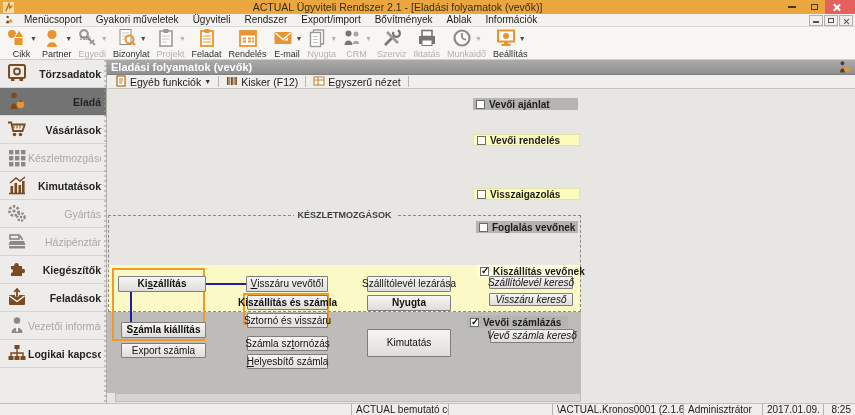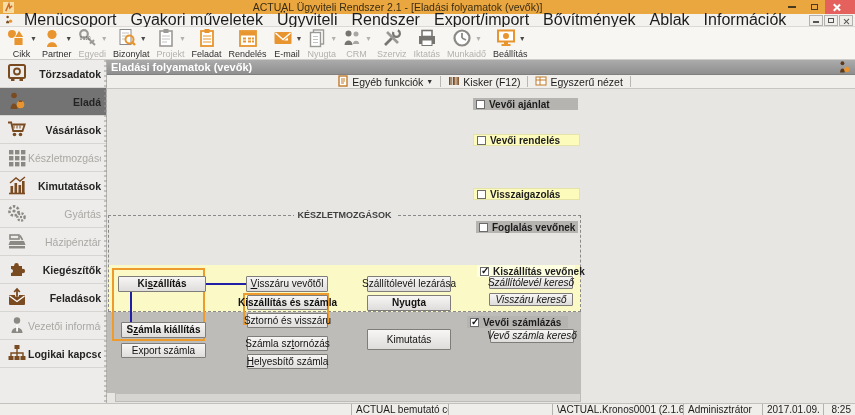--- a/index.html
+++ b/index.html
@@ -14,21 +14,21 @@
   .wbtn { width:22px; height:14px; display:flex; align-items:center; justify-content:center; cursor:default; }
   .wbtn .minbar { width:8px; height:2px; background:#4a3a1d; }
   .wbtn .restbox { width:7px; height:6px; border:1.4px solid #4a3a1d; background:transparent; }
   .wbtn.close { width:30px; background:#E4615E; position:relative; }
   .wbtn.close .x1,.wbtn.close .x2 { position:absolute; left:11px; top:2.5px; width:1.6px; height:9px; background:#fff; }
   .wbtn.close .x1 { transform:rotate(45deg);} .wbtn.close .x2 { transform:rotate(-45deg);}
 
   
   .menubar { position:absolute; left:0; top:14px; width:855px; height:13px; background:#f4f2ee; border-bottom:1px solid #dbd9d5; display:flex; align-items:center; }
   .menubar .micon { width:10px; height:11px; margin:0 3px 0 4px; }
-  .menu-item { padding:8px 7px; font-size:16px; line-height:12px; white-space:nowrap; }
+  .menu-item { padding:8px 7px; font-size:10px; line-height:12px; white-space:nowrap; }
   .mdibtns { margin-left:auto; display:flex; gap:1px; padding-right:2px; }
   .mdibtn { width:14px; height:11px; background:#f1efeb; border:1px solid #b3b1ad; display:flex; align-items:center; justify-content:center; position:relative; }
   .mdibtn .minbar { width:6px; height:1.6px; background:#555; margin-top:4px; }
   .mdibtn .restbox { width:6px; height:5px; border:1px solid #555; }
   .mdibtn .x1,.mdibtn .x2 { position:absolute; left:6px; top:2px; width:1.2px; height:7px; background:#555; }
   .mdibtn .x1{transform:rotate(45deg);} .mdibtn .x2{transform:rotate(-45deg);}
 
   
   .toolbar { position:absolute; left:0; top:27px; width:855px; height:33px; background:#f8f6f3; border-bottom:1px solid #cfcdc9; display:flex; align-items:flex-start; padding:1px 0 0 6px; }
   .tb-item { display:flex; flex-direction:column; align-items:center; margin-right:3px; cursor:default; }
@@ -48,21 +48,21 @@
   .side-label { flex:1; text-align:right; font-size:10.5px; font-weight:bold; color:#242424; white-space:nowrap; overflow:hidden; }
   .side-item.disabled .side-label { color:#aaa8a4; font-weight:normal; }
   .side-item.selected { background:#737373;gap:45px; }
   .side-splitter { position:absolute; right:-1px; top:0; width:3px; height:343px; background:repeating-linear-gradient(to bottom,#9a9894 0 2px,transparent 2px 5px); opacity:.5; }
 
   
   .content { position:absolute; left:107px; top:60px; width:748px; height:343px; background:#e7e6e3; }
   .panel-header { height:15px; background:linear-gradient(#ababab,#8f8f8f); color:#fff; font-weight:bold; font-size:11px; line-height:15px; padding-left:4px; display:flex; align-items:center; border-bottom:1px solid #7f7f7f; }
   .panel-header .ph-title { flex:1; }
   .panel-header svg { width:15px; height:14px; margin-right:3px; }
-  .tabstrip { height:14px; background:#f1efeb; border-bottom:1px solid #c7c5c1; display:flex; align-items:center; padding-left:3px;justify-content:center; }
+  .tabstrip { height:14px; background:#f1efeb; border-bottom:1px solid #c7c5c1; display:flex; align-items:center; padding-left:3px; }
   .tab-item { display:flex; align-items:center; gap:3px; padding:0 5px; font-size:10.5px; white-space:nowrap; cursor:default; }
   .tab-item svg { width:12px; height:12px; }
   .tab-caret { font-size:7px; color:#333; }
   .tsep { width:1px; height:11px; background:#b9b7b3; margin:0 2px; }
 
   .workarea { position:relative; width:748px; height:314px; overflow:hidden; }
 
   .band-yellow { position:absolute; left:1px; top:176px; width:473px; height:47px; background:#FBFAC6; }
   .band-gray { position:absolute; left:0; top:223px; width:474px; height:81px; background:#BDBCB9; }
   .groupbox { position:absolute; left:1px; top:126px; width:473px; height:97px; border:1px dashed #8a8a8a; }
@@ -77,21 +77,21 @@
 
   .flowbtn { position:absolute; z-index:5; background:linear-gradient(#f7f6f4,#dedddb); border:1px solid #7f7d79; border-radius:1px; font-family:"Liberation Sans",sans-serif; font-size:10px; color:#111; display:flex; align-items:center; justify-content:center; white-space:nowrap; padding:0; cursor:default; line-height:1; }
   .b-kiszallitas{left:11px;top:187px;width:88px;height:16px;font-weight:bold}
   .b-visszaru-vevotol{left:139px;top:187px;width:82px;height:16px}
   .b-szallitolevel-lezarasa{left:260px;top:187px;width:84px;height:16px}
   .b-kiszallitas-es-szamla{left:140px;top:206px;width:81px;height:15px;font-weight:bold}
   .b-nyugta{left:260px;top:206px;width:84px;height:16px;font-weight:bold}
   .b-sztorno-es-visszaru{left:140px;top:224px;width:81px;height:15px}
   .b-szamla-kiallitas{left:14px;top:233px;width:85px;height:16px;font-weight:bold}
   .b-szamla-sztornozas{left:140px;top:247px;width:81px;height:15px}
-  .b-kimutatas{left:260px;top:240px;width:84px;height:21px}
+  .b-kimutatas{left:260px;top:240px;width:84px;height:28px}
   .b-export-szamla{left:14px;top:254px;width:85px;height:15px}
   .b-helyesbito-szamla{left:140px;top:265px;width:81px;height:15px}
   .b-szallitolevel-kereso{left:382px;top:187px;width:84px;height:13px;font-style:italic}
   .b-visszaru-kereso{left:382px;top:204px;width:84px;height:13px;font-style:italic}
   .b-vevo-szamla-kereso{left:383px;top:240px;width:84px;height:14px;font-style:italic}
 
   .cbrow { position:absolute; z-index:5; height:12px; display:flex; align-items:center; gap:4px; padding-left:3px; cursor:default; }
   .cbrow .cb { width:9px; height:9px; background:#fff; border:1px solid #6b6b6b; position:relative; flex:0 0 auto; }
   .cbrow .cb.checked::after { content:"\2713"; position:absolute; left:0px; top:-3px; font-size:10px; font-weight:bold; color:#111; }
   .cbrow .cb-label { font-size:10px; font-weight:bold; white-space:nowrap; }

